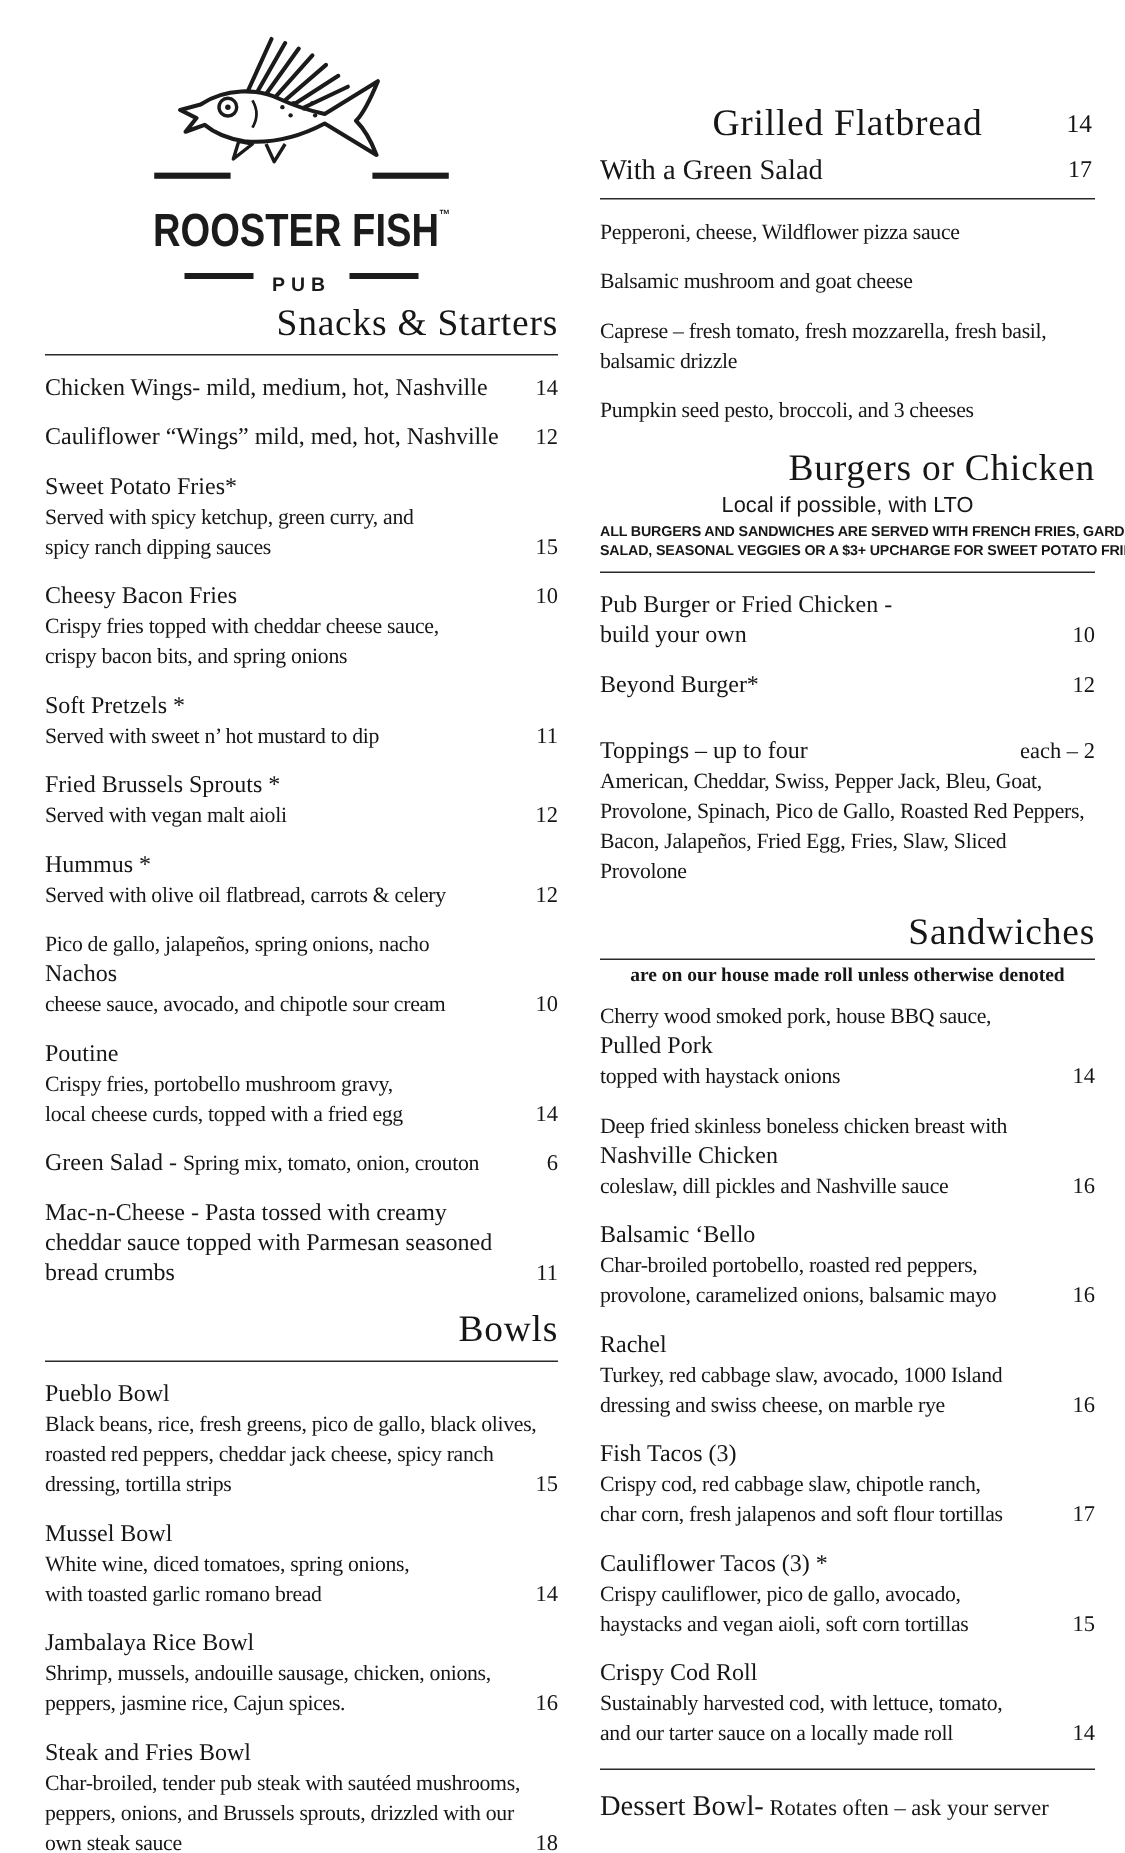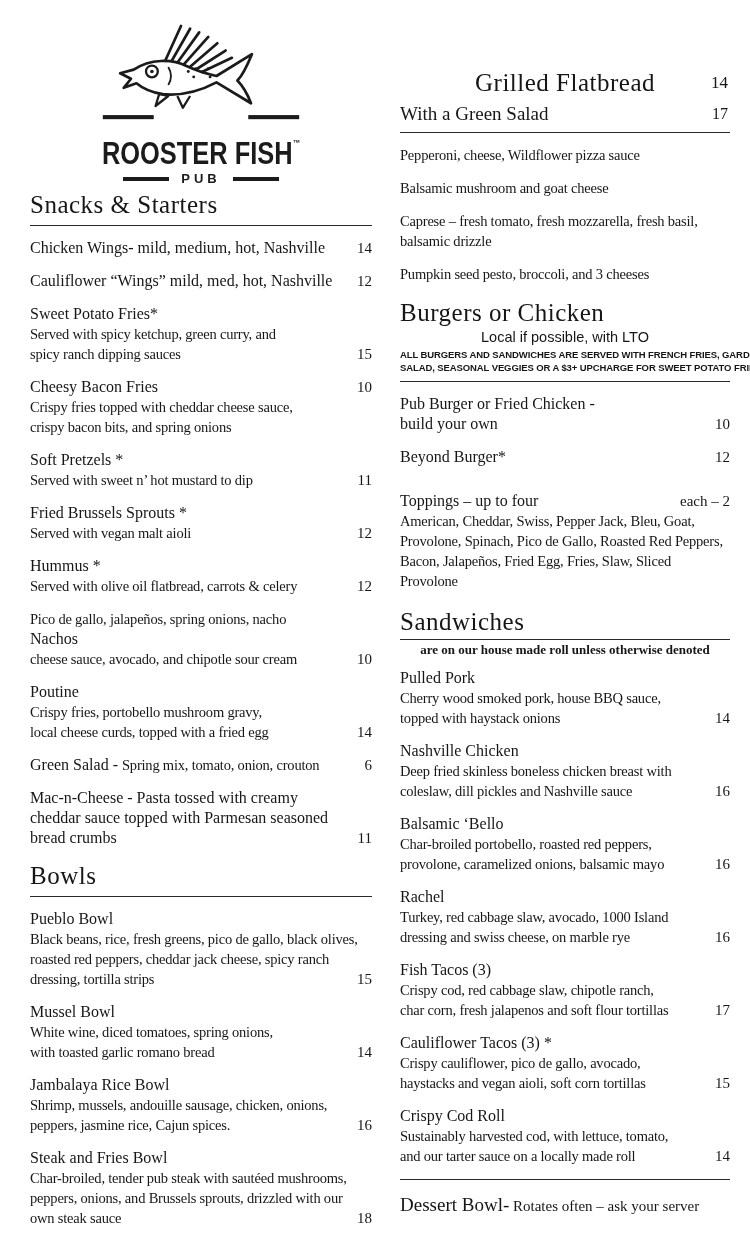--- a/index.html
+++ b/index.html
@@ -16,26 +16,26 @@
 
   
   .logo{width:250px;margin:0 auto 4px auto;text-align:center;}
   .logo svg{display:block;margin:0 auto;}
   .brand-word{
     font-family:"Liberation Sans",sans-serif;font-weight:700;font-size:31px;
     letter-spacing:0px;color:#1b1b1b;white-space:nowrap;
     transform:scaleX(.82);transform-origin:center;line-height:30px;
   }
   .brand-word sup{font-size:9px;vertical-align:18px;}
-  .pub-row{display:flex;align-items:center;justify-content:center;gap:12px;margin-top:2px;}
+  .pub-row{display:flex;align-items:flex-start;justify-content:center;gap:12px;margin-top:13px;}
   .pub-row .bar{height:4px;background:#1b1b1b;width:46px;}
   .pub-label{font-family:"Liberation Sans",sans-serif;font-weight:700;font-size:13px;letter-spacing:4px;color:#1b1b1b;}
 
   
-  .sec-title{font-size:25px;text-align:left;letter-spacing:.5px;line-height:30px;}
+  .sec-title{font-size:25px;text-align:right;letter-spacing:.5px;line-height:30px;}
   .rule{border:0;border-top:1.6px solid #2a2a2a;margin:5px 0 0 0;}
 
   .hd-row{position:relative;text-align:center;line-height:30px;}
   .hd-row .hd-price{position:absolute;right:2px;top:0;font-size:17px;}
   .hd-sub{position:relative;font-size:19px;line-height:26px;}
   .hd-sub .hd-price{position:absolute;right:2px;top:0;font-size:16px;}
 
   .sans-sub{font-family:"Liberation Sans",sans-serif;font-size:14.5px;text-align:center;line-height:19px;}
   .sans-note{font-family:"Liberation Sans",sans-serif;font-weight:700;font-size:9.5px;letter-spacing:-0.1px;
              text-align:center;line-height:12.5px;white-space:nowrap;margin-top:2px;}
@@ -356,36 +356,36 @@
           </div>
       </div>
 
       <div style="margin-top:16px;">
         <div class="sec-title">Sandwiches</div>
         <hr class="rule" style="margin-top:2px;">
         <div class="serif-sub">are on our house made roll unless otherwise denoted</div>
         <div class="items" id="list-sandwiches" style="margin-top:6px;">
             <div class="item">
               <div class="line">
+                <span class="txt"><span class="d">Cherry wood smoked pork, house BBQ sauce,</span></span>
+              </div>
+              <div class="line">
                 <span class="txt"><span class="n">Pulled Pork</span></span>
-              </div>
-              <div class="line">
-                <span class="txt"><span class="d">Cherry wood smoked pork, house BBQ sauce,</span></span>
               </div>
               <div class="line">
                 <span class="txt"><span class="d">topped with haystack onions</span></span>
                 <span class="price">14</span>
               </div>
             </div>
             <div class="item">
               <div class="line">
+                <span class="txt"><span class="d">Deep fried skinless boneless chicken breast with</span></span>
+              </div>
+              <div class="line">
                 <span class="txt"><span class="n">Nashville Chicken</span></span>
-              </div>
-              <div class="line">
-                <span class="txt"><span class="d">Deep fried skinless boneless chicken breast with</span></span>
               </div>
               <div class="line">
                 <span class="txt"><span class="d">coleslaw, dill pickles and Nashville sauce</span></span>
                 <span class="price">16</span>
               </div>
             </div>
             <div class="item">
               <div class="line">
                 <span class="txt"><span class="n">Balsamic ‘Bello</span></span>
               </div>

